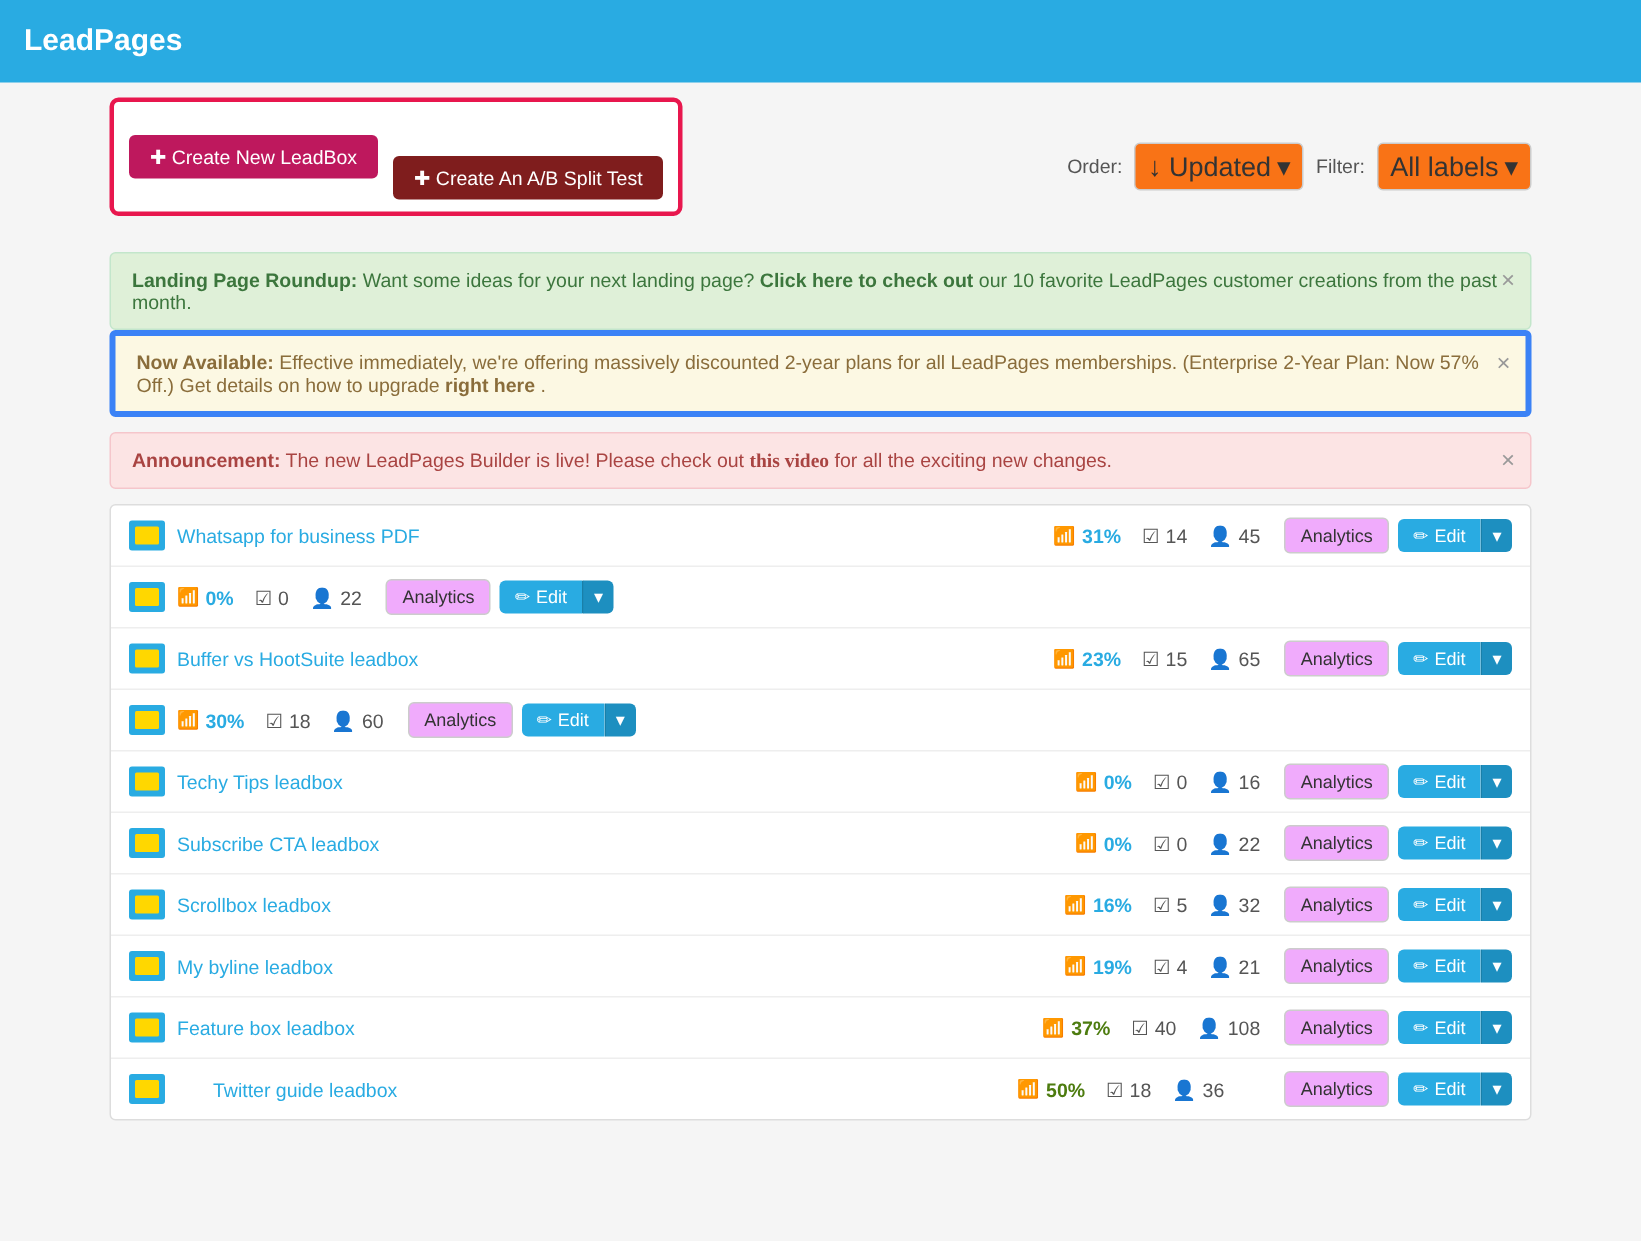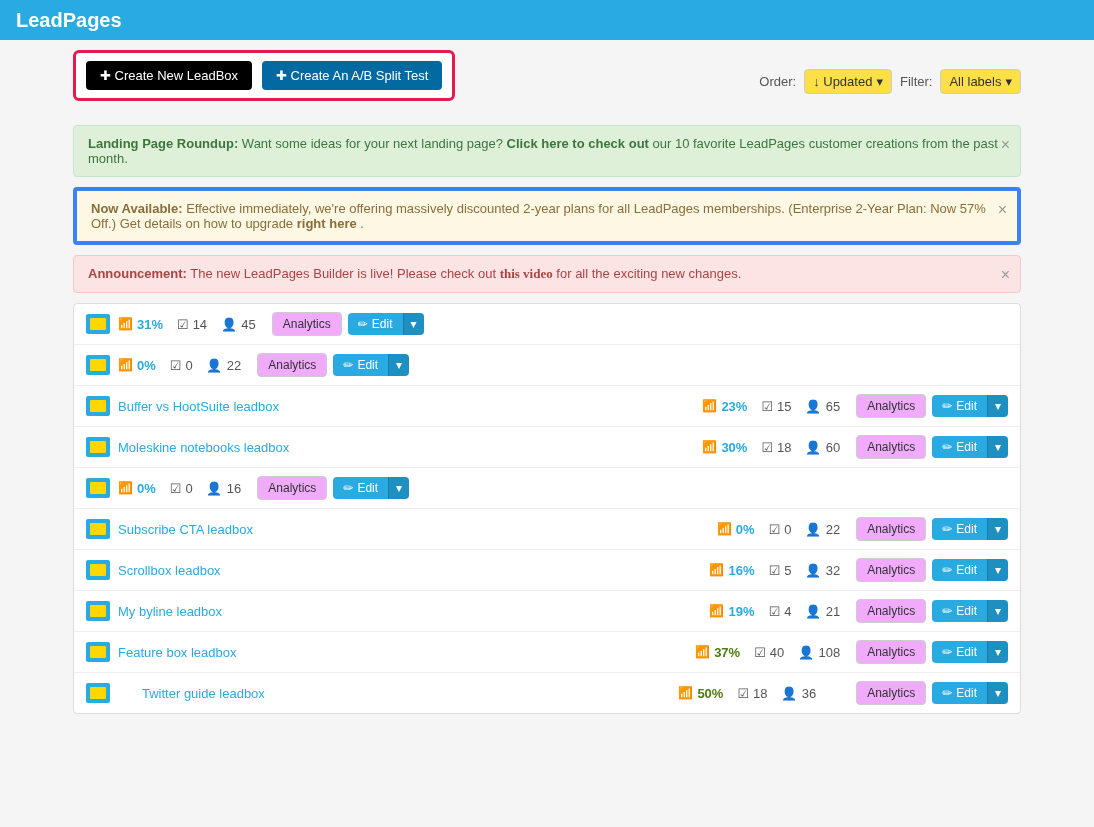--- a/index.html
+++ b/index.html
@@ -1,20 +1,20 @@
 <!DOCTYPE html>
 <html><head>
   <meta charset="utf-8">
   <style>
     * { box-sizing: border-box; margin: 0; padding: 0; }
     body { font-family: Arial, Helvetica, sans-serif; font-size: 13px; background: #f5f5f5; }
 
     .top-bar {
       background: #29abe2;
-      height: 40px;
+      height: 55px;
       display: flex;
       align-items: center;
       padding: 0 16px;
     }
 
     .top-bar-logo {
       color: white;
       font-size: 20px;
       font-weight: bold;
       margin-right: auto;
@@ -39,72 +39,72 @@
     }
 
     .toolbar-area {
       display: flex;
       align-items: center;
       justify-content: space-between;
       margin-bottom: 12px;
     }
 
     .btn-green {
-      background: #000000;
+      background: #be185d;
       color: white;
       border: none;
       padding: 7px 14px;
       border-radius: 4px;
       cursor: pointer;
       font-size: 13px;
       display: flex;
       align-items: center;
       gap: 5px;
     }
 
     .btn-blue-outline {
-      background: #0369a1;
+      background: #7f1d1d;
       color: white;
       border: none;
       padding: 7px 14px;
       border-radius: 4px;
       cursor: pointer;
       font-size: 13px;
       display: flex;
       align-items: center;
       gap: 5px;
+      margin-top: 28px;
     }
 
     .order-filter {
       display: flex;
       align-items: center;
       gap: 8px;
       font-size: 13px;
       color: #555;
     }
 
     .dropdown-link {
-      background: #fde047;
+      background: #f97316;
       border: 1px solid #ccc;
       border-radius: 4px;
       padding: 4px 8px;
-      font-size: 13px;
+      font-size: 18px;
       cursor: pointer;
       display: inline-flex;
       align-items: flex-end;
       gap: 4px;
       color: #333;
     }
 
     .notice-green {
       background: #dff0d8;
       border: 1px solid #c3e6cb;
       border-radius: 4px;
       padding: 10px 14px;
-      margin-bottom: 10px;
       color: #3c763d;
       font-size: 13px;
       position: relative;
     }
 
     .notice-yellow {
       background: #fcf8e3;
       border: 4px solid #3b82f6;
       border-radius: 4px;
       padding: 10px 14px;
@@ -324,20 +324,21 @@
     <a href="#" class="notice-link-pink">this video</a>
     <span> for all the exciting new changes.</span>
     <button class="notice-close">×</button>
   </div>
 
   <div class="leadbox-table" id="leadbox-table">
   <div class="leadbox-row">
     <div class="leadbox-icon">
       <div class="leadbox-icon-inner"></div>
     </div>
+    <a href="#" class="leadbox-name">Whatsapp for business PDF</a>
     <div class="leadbox-stats">
       <span class="stat-item">
         <span class="bar-icon">📶</span>
         <span class="percent-blue">31%</span>
       </span>
       <span class="stat-item">
         <span class="stat-icon">☑</span>
         <span>14</span>
       </span>
       <span class="stat-item">
@@ -418,21 +419,20 @@
         <button class="btn-edit-dropdown">
           <span>▾</span>
         </button>
       </div>
     </div>
   </div>
       <div class="leadbox-row">
     <div class="leadbox-icon">
       <div class="leadbox-icon-inner"></div>
     </div>
-    <a href="#" class="leadbox-name">Moleskine notebooks leadbox</a>
     <div class="leadbox-stats">
       <span class="stat-item">
         <span class="bar-icon">📶</span>
         <span class="percent-blue">30%</span>
       </span>
       <span class="stat-item">
         <span class="stat-icon">☑</span>
         <span>18</span>
       </span>
       <span class="stat-item">
@@ -450,20 +450,21 @@
         <button class="btn-edit-dropdown">
           <span>▾</span>
         </button>
       </div>
     </div>
   </div>
       <div class="leadbox-row">
     <div class="leadbox-icon">
       <div class="leadbox-icon-inner"></div>
     </div>
+    <a href="#" class="leadbox-name">Techy Tips leadbox</a>
     <div class="leadbox-stats">
       <span class="stat-item">
         <span class="bar-icon">📶</span>
         <span class="percent-blue">0%</span>
       </span>
       <span class="stat-item">
         <span class="stat-icon">☑</span>
         <span>0</span>
       </span>
       <span class="stat-item">

